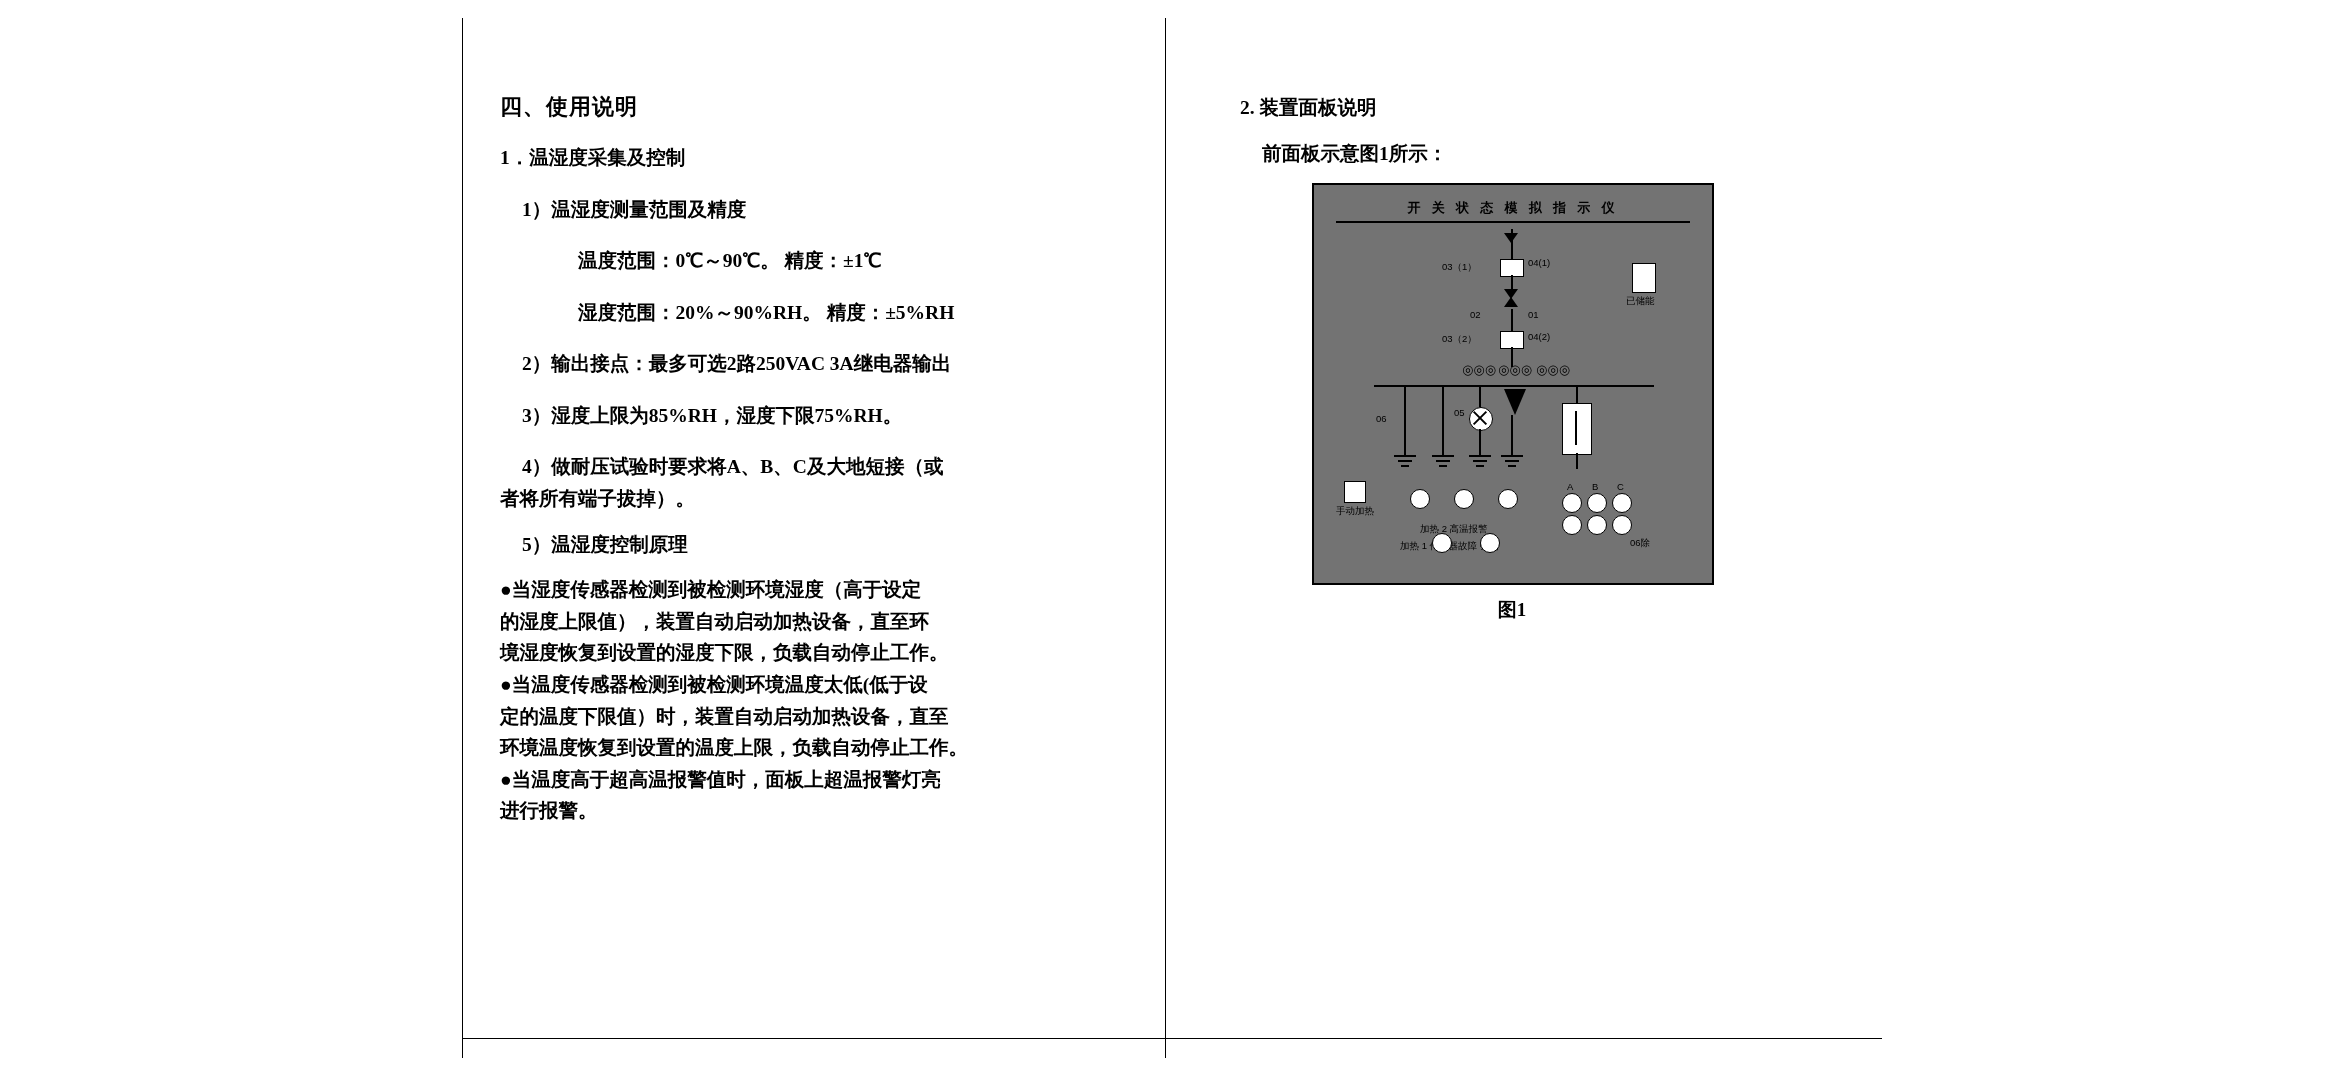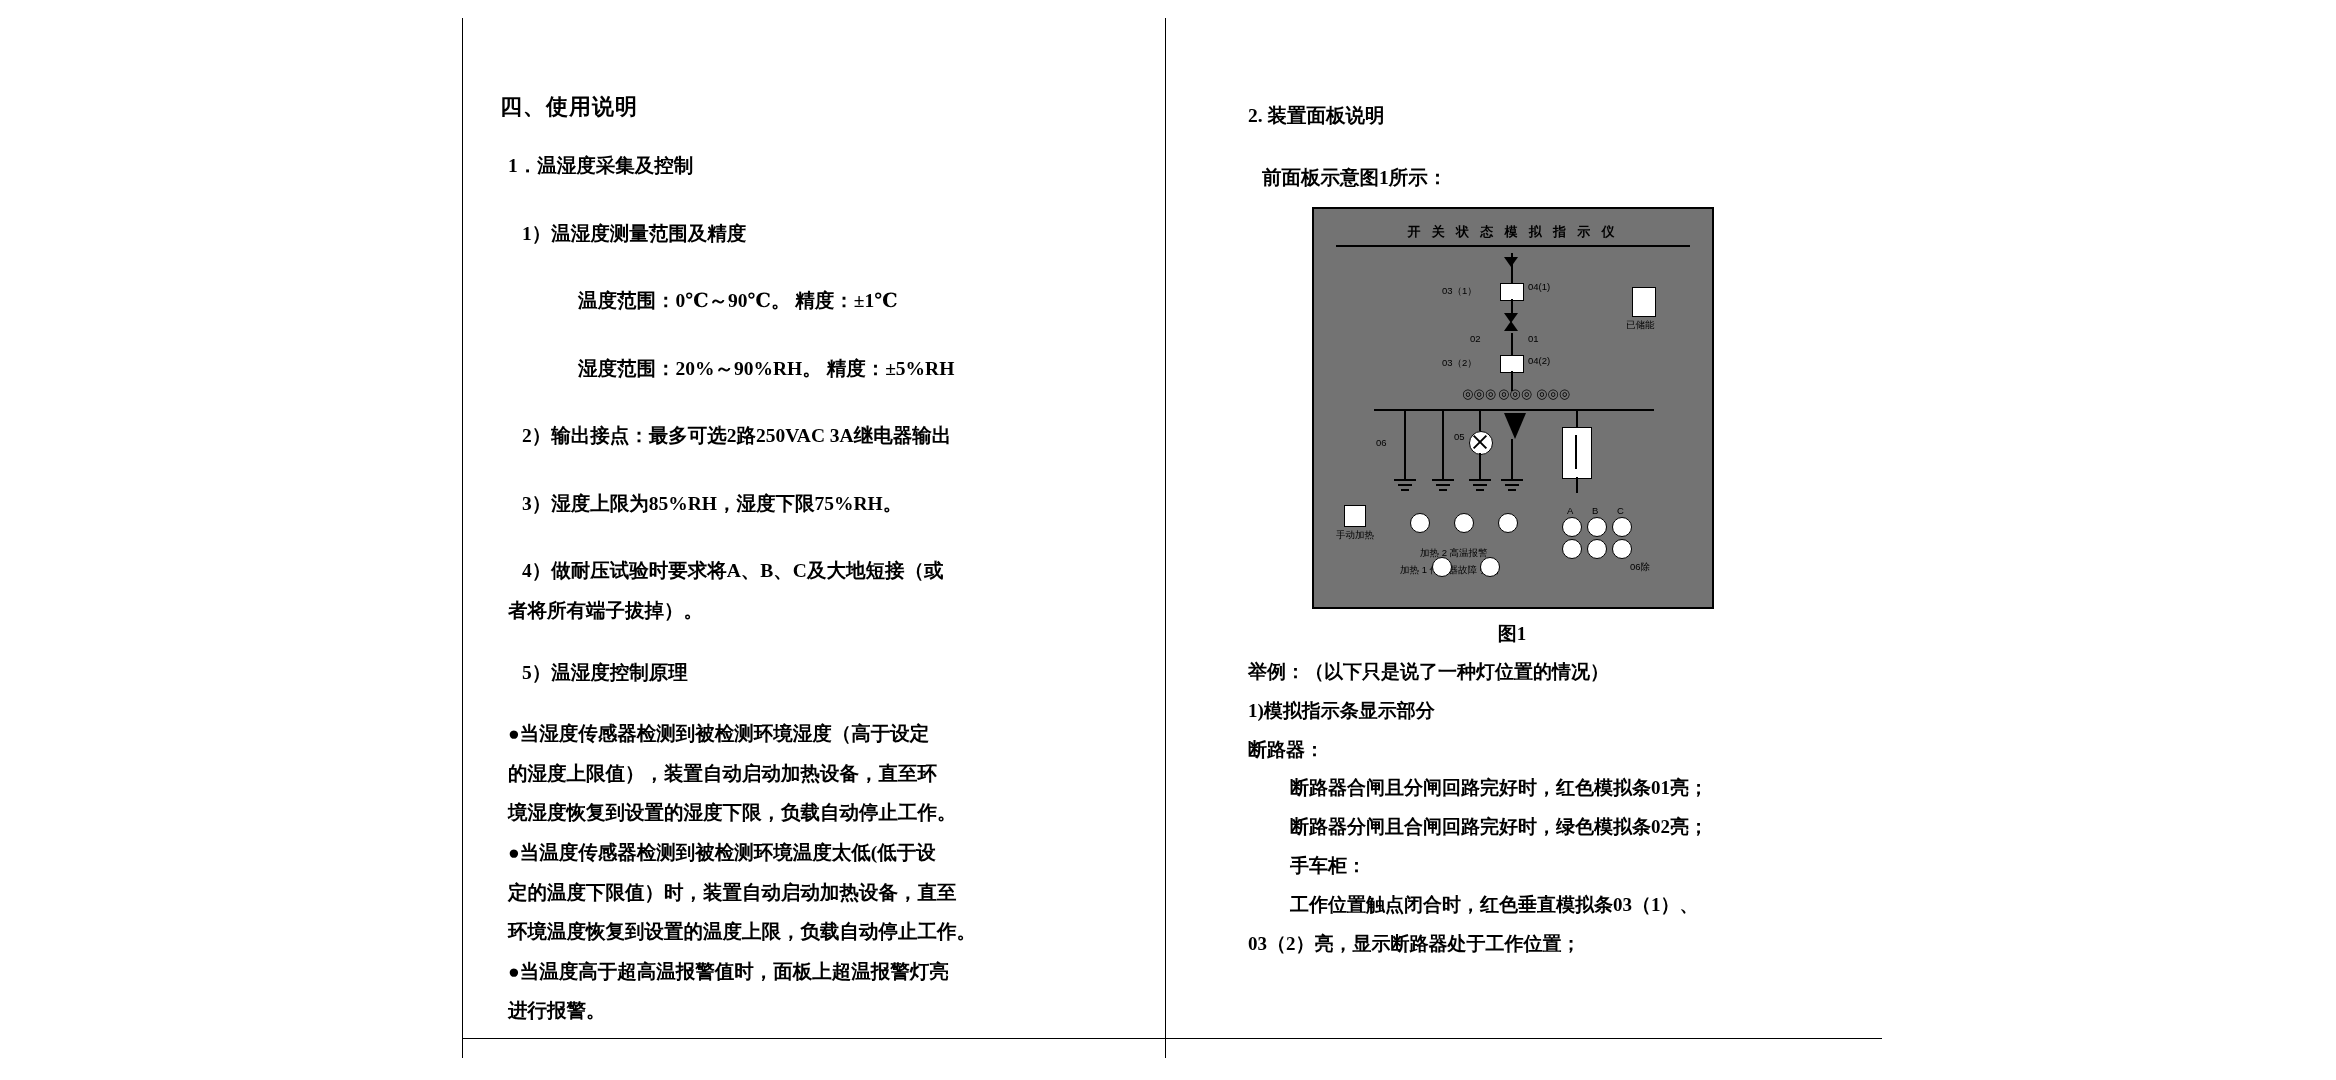--- a/index.html
+++ b/index.html
@@ -37,22 +37,23 @@
 
   .h-sec{
     font-size:22px;
     font-weight:bold;
     letter-spacing:1px;
     margin:0;
   }
   .p{
     font-size:19.5px;
     line-height:1.62;
-    margin:8px;
-    font-weight:bold;
+    margin:0;
+    font-weight:bold;
+    font-family:Liberation Serif, serif;
   }
   .indent1{margin-left:22px;}
   .indent2{margin-left:50px;}
   .indent3{margin-left:78px;}
 
   
   .gap-s{height:14px;}
   .gap-m{height:20px;}
 
   
@@ -250,25 +251,15 @@
         <div class="lbl" style="left:86px;top:326px;margin-top:29px;">加热 1 传感器故障  强制</div>
 
         <div class="lamp" style="left:118px;top:348px;width:18px;height:18px;"></div>
         <div class="lamp" style="left:166px;top:348px;width:18px;height:18px;"></div>
         <div class="lbl" style="left:106px;top:338px;">加热 2  高温报警</div>
         <div class="lbl" style="left:316px;top:352px;">06除</div>
       </div>
       <div class="fig-cap">图1</div>
     </div>
 
-    <div class="ex-list">
-      <div class="p">举例：（以下只是说了一种灯位置的情况）</div>
-      <div class="p">1)模拟指示条显示部分</div>
-      <div class="p">断路器：</div>
-      <div class="p indent2">断路器合闸且分闸回路完好时，红色模拟条01亮；</div>
-      <div class="p indent2">断路器分闸且合闸回路完好时，绿色模拟条02亮；</div>
-      <div class="p indent2">手车柜：</div>
-      <div class="p indent2">工作位置触点闭合时，红色垂直模拟条03（1）、</div>
-      <div class="p">03（2）亮，显示断路器处于工作位置；</div>
-    </div>
   </div>
 
 </div>
 
 </body></html>

